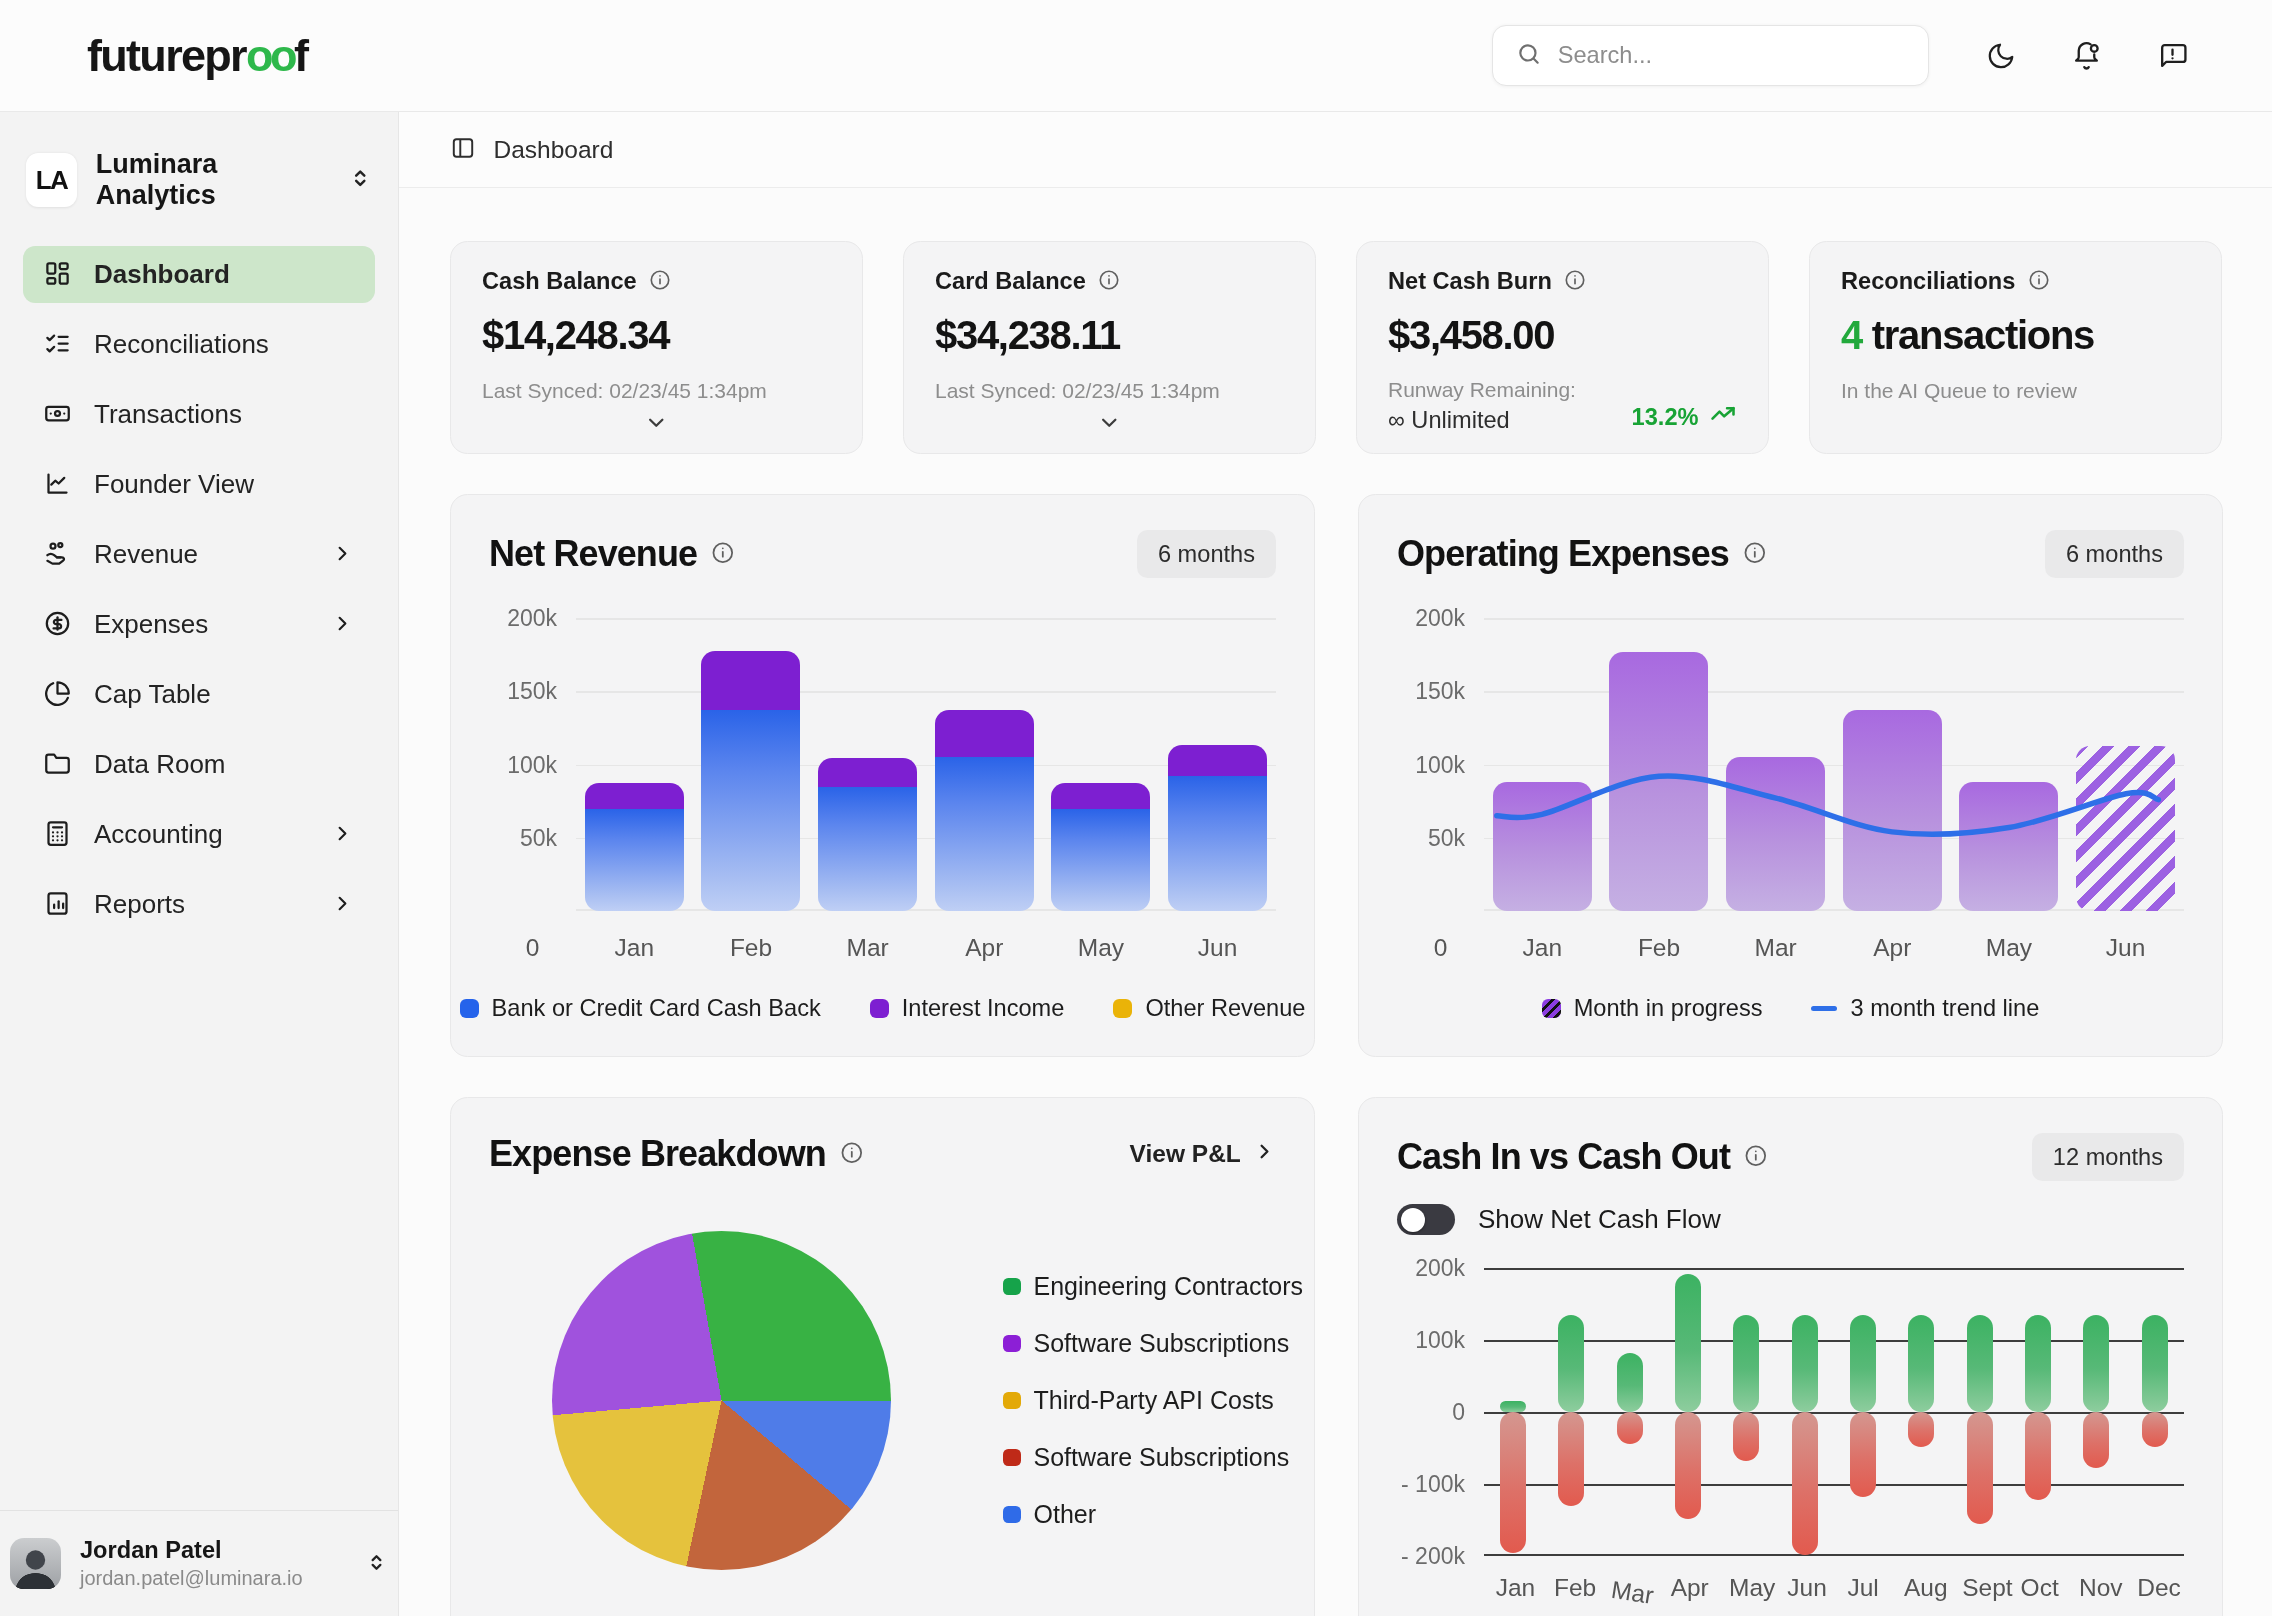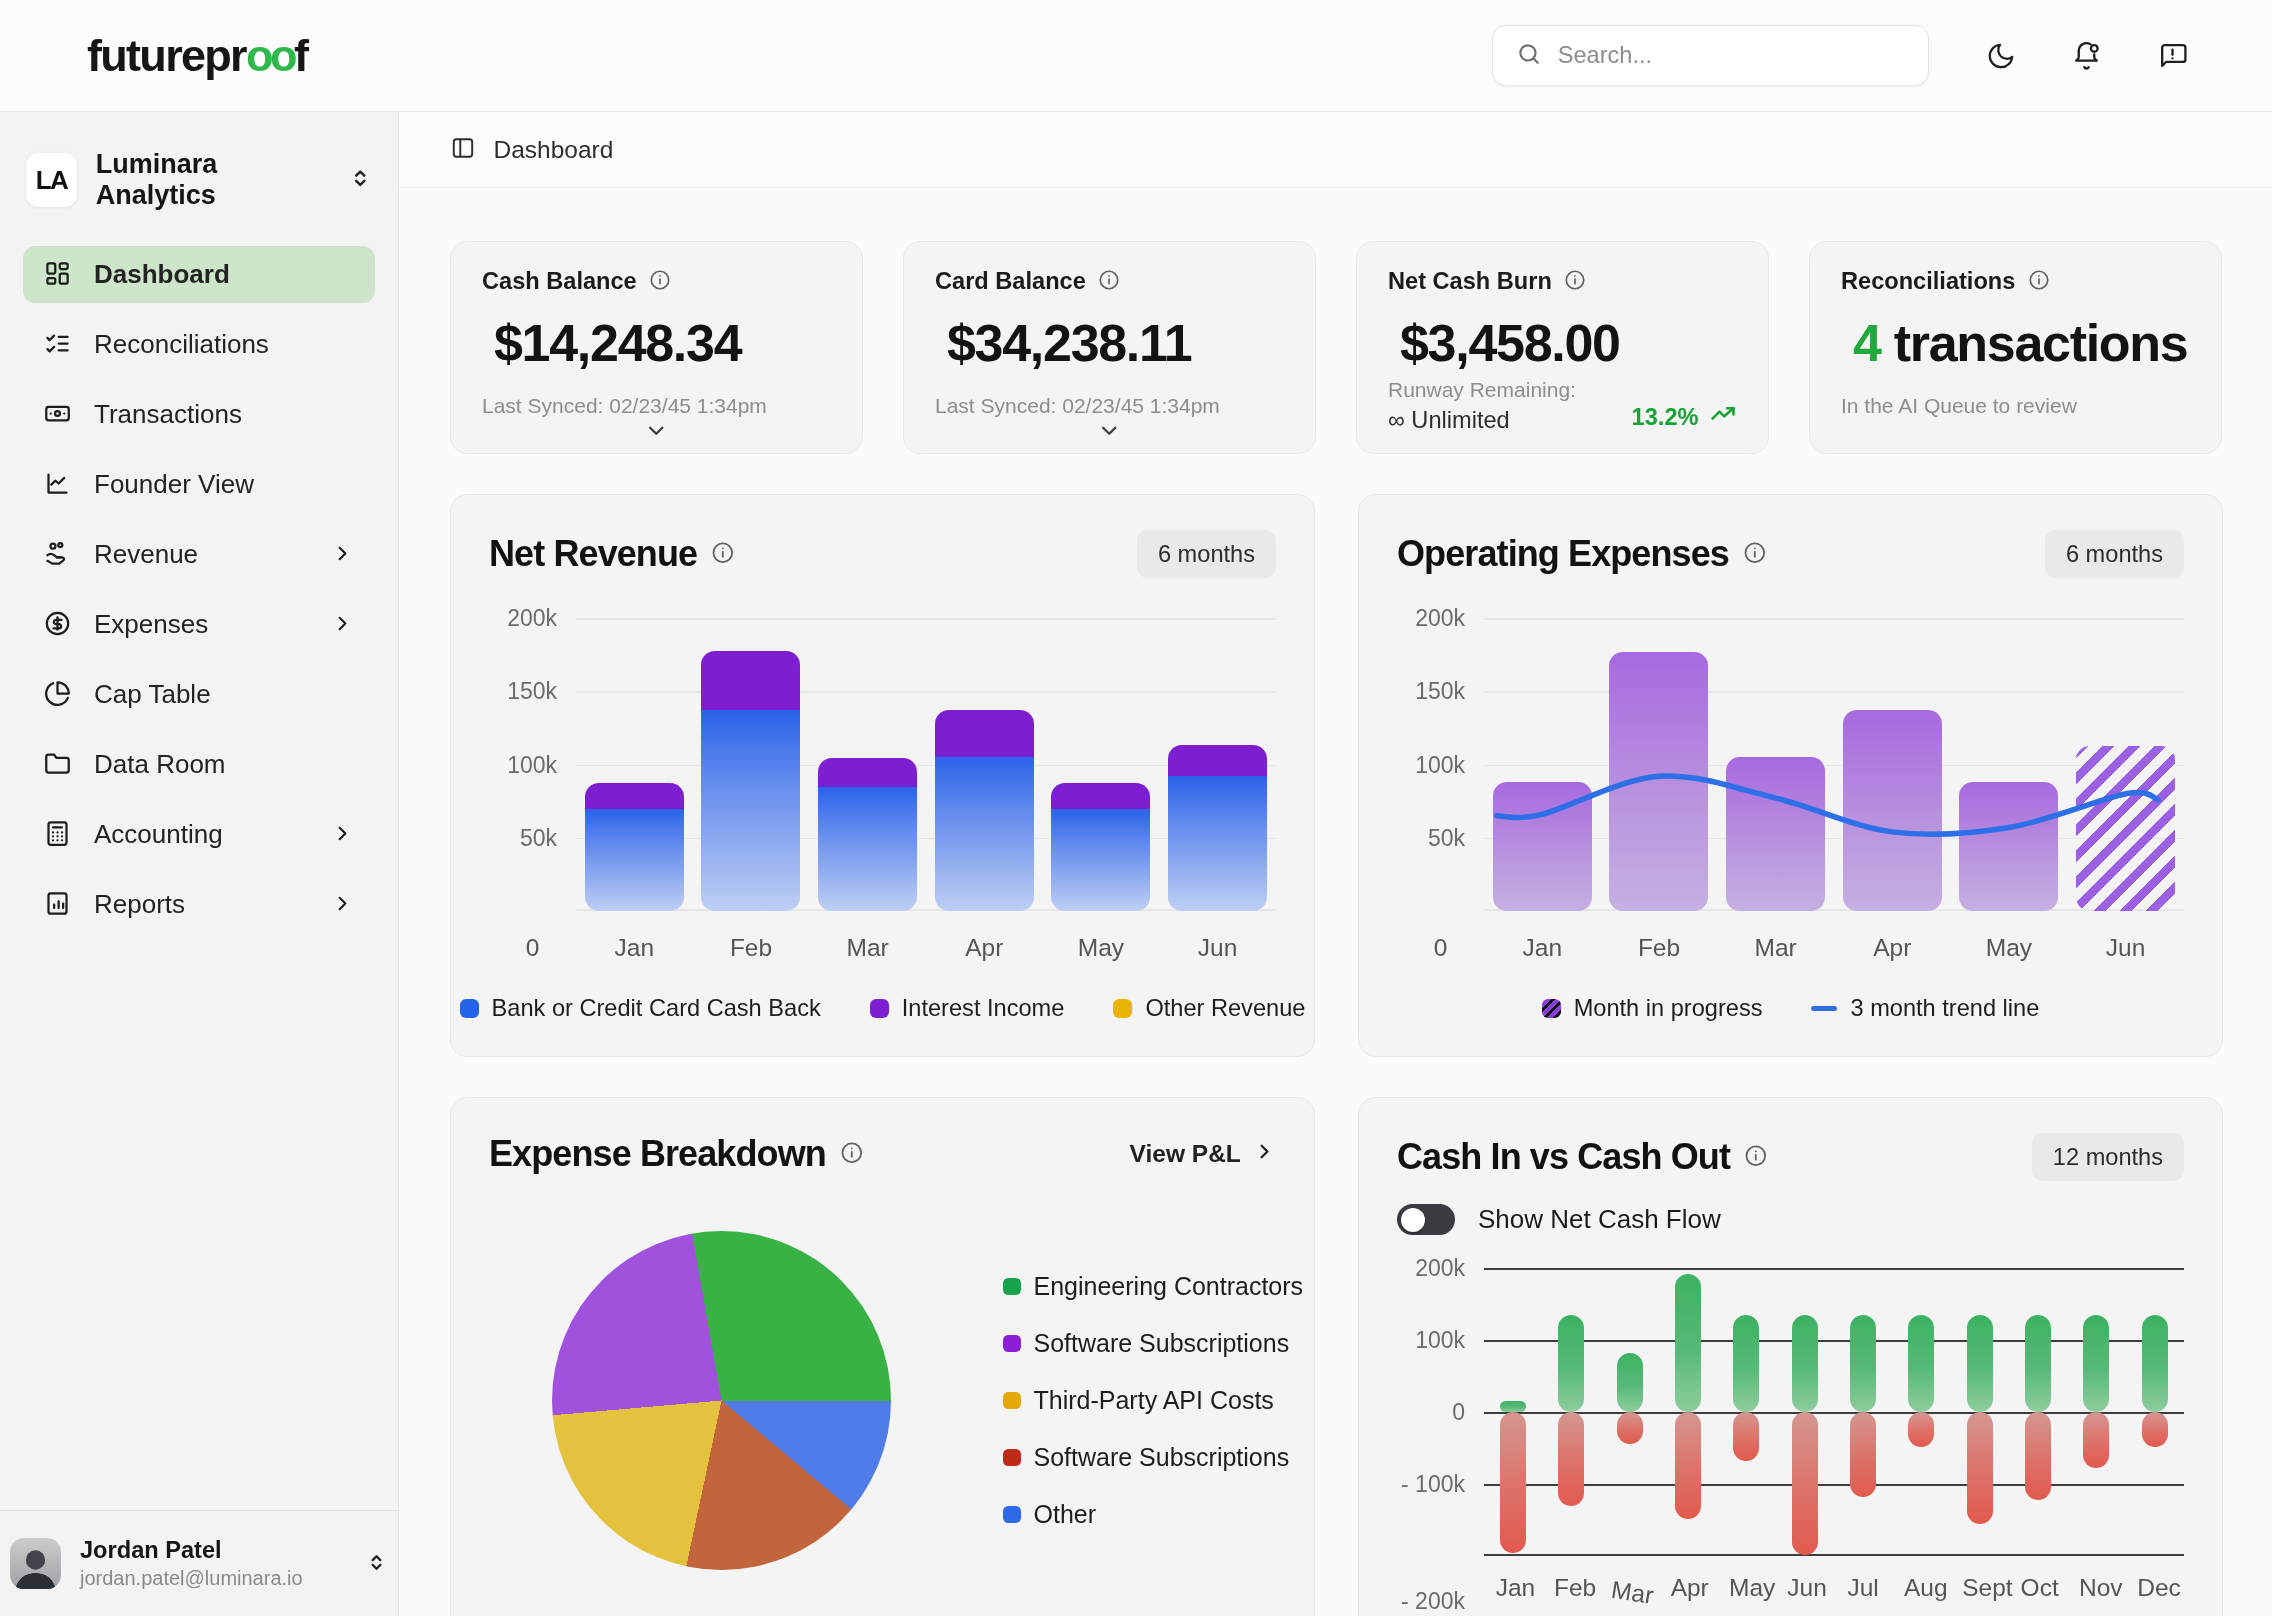--- a/index.html
+++ b/index.html
@@ -54,21 +54,21 @@
   .content { position:absolute; top:77px; left:0; right:0; bottom:-175px; padding:52px 41px 0 51px; background:#fbfbfb; }
 
   .card { background:#f4f4f5; border:0.9px solid #e8e8e9; border-radius:17.5px; }
 
   
   .stats-row { display:flex; gap:40px; }
   .stat-card { width:413px; height:213px; padding:26px 31px 19px 31px; display:flex; flex-direction:column; }
   .stat-title-row { display:flex; align-items:center; gap:12.2px; }
   .stat-title { font-size:23.6px; font-weight:600; color:#1b1b1b; }
   .info-i { color:#5f5f5f; flex:none; cursor:pointer; }
-  .stat-value { font-size:52px; font-weight:800; letter-spacing:-1.3px; color:#131313; margin-top:17.5px;margin-left:12px; }
+  .stat-value { font-size:40px; font-weight:800; letter-spacing:-1.3px; color:#131313; margin-top:17.5px; }
   .stat-value .hl-green { color:#22a93c; }
   .stat-sub { font-size:21px; color:#8d8d8d; margin-top:21px; }
   .stat-expand { margin-top:auto; display:flex; justify-content:center; color:#3c3c3c; cursor:pointer;}
   .runway-row { margin-top:auto; display:flex; align-items:flex-end; justify-content:space-between; }
   .runway-label { font-size:21px; color:#8d8d8d; }
   .runway-value { font-size:23.6px; color:#2e2e2e; font-weight:500; margin-top:5.2px;}
   .delta { display:flex; align-items:center; gap:10.5px; color:#18a335; font-size:23.6px; font-weight:700; }
 
   
   .charts-row { display:flex; gap:43px; margin-top:40px; }
@@ -604,21 +604,21 @@
                 <span class="knob"></span>
               </span>
             <span class="toggle-label">Show Net Cash Flow</span>
           </div>
           <div class="plot-wrap" style="margin-top:33px;">
             <div class="ylabels h330" id="cf-ylabels">
                 <span style="top: 0%;">200k</span>
                 <span style="top: 25%;">100k</span>
                 <span style="top: 50%;">0</span>
                 <span style="top: 75%;">- 100k</span>
-                <span style="top: 100%; margin-top: 45px;">- 200k</span>
+                <span style="top: 100%;">- 200k</span>
               </div>
             <div class="plot h330">
               <div class="gridline dark" style="top:0"></div>
                 <div class="gridline dark" style="top:25%"></div>
               <div class="gridline dark" style="top:50%"></div>
                 <div class="gridline dark" style="top:75%"></div>
               <div class="gridline dark" style="bottom:0"></div>
               <div class="cols cash" id="cf-cols">
                   <div class="cash-col">
                     <div class="cash-in-bar" style="height: 10.8px;"></div>

